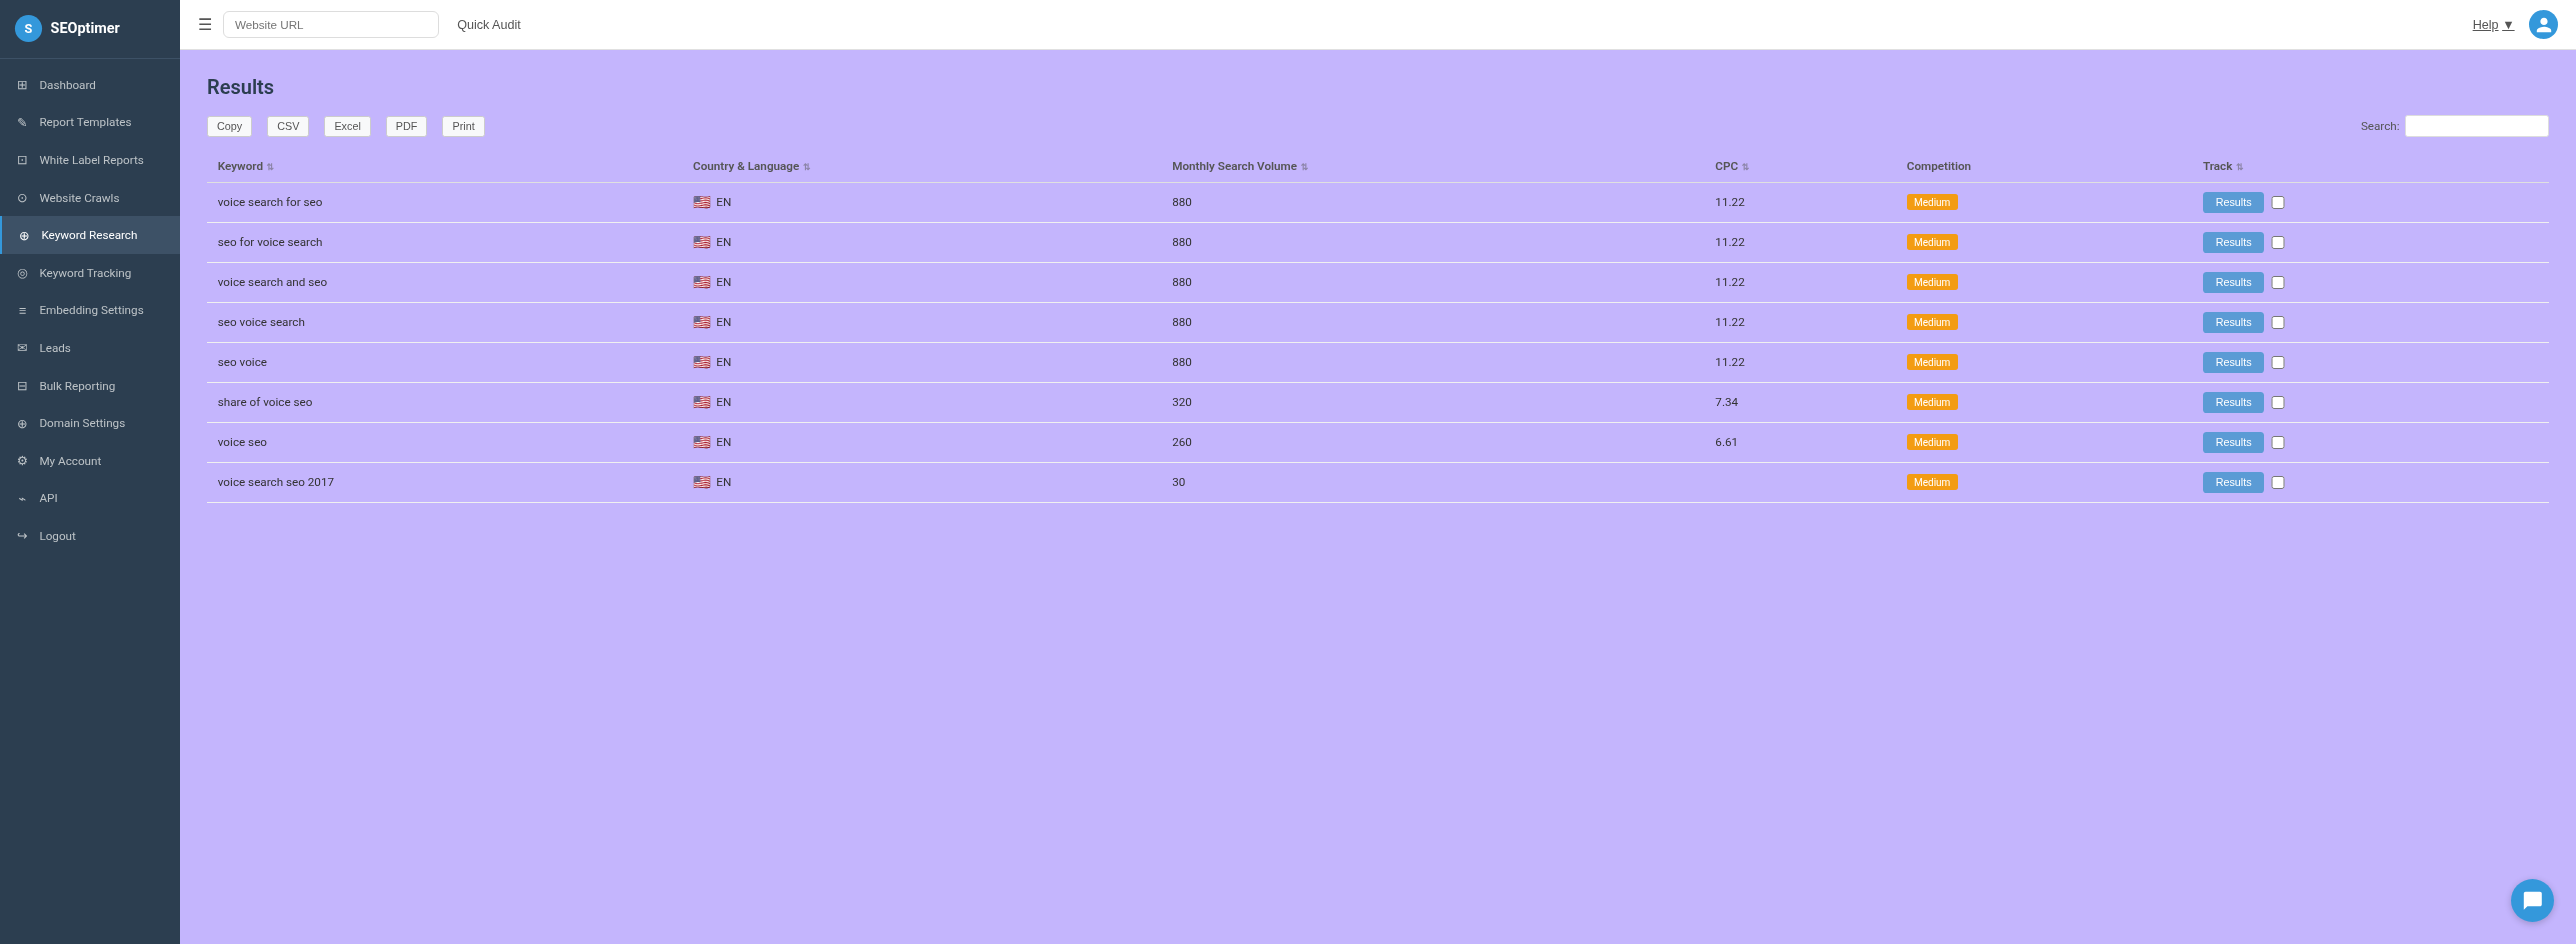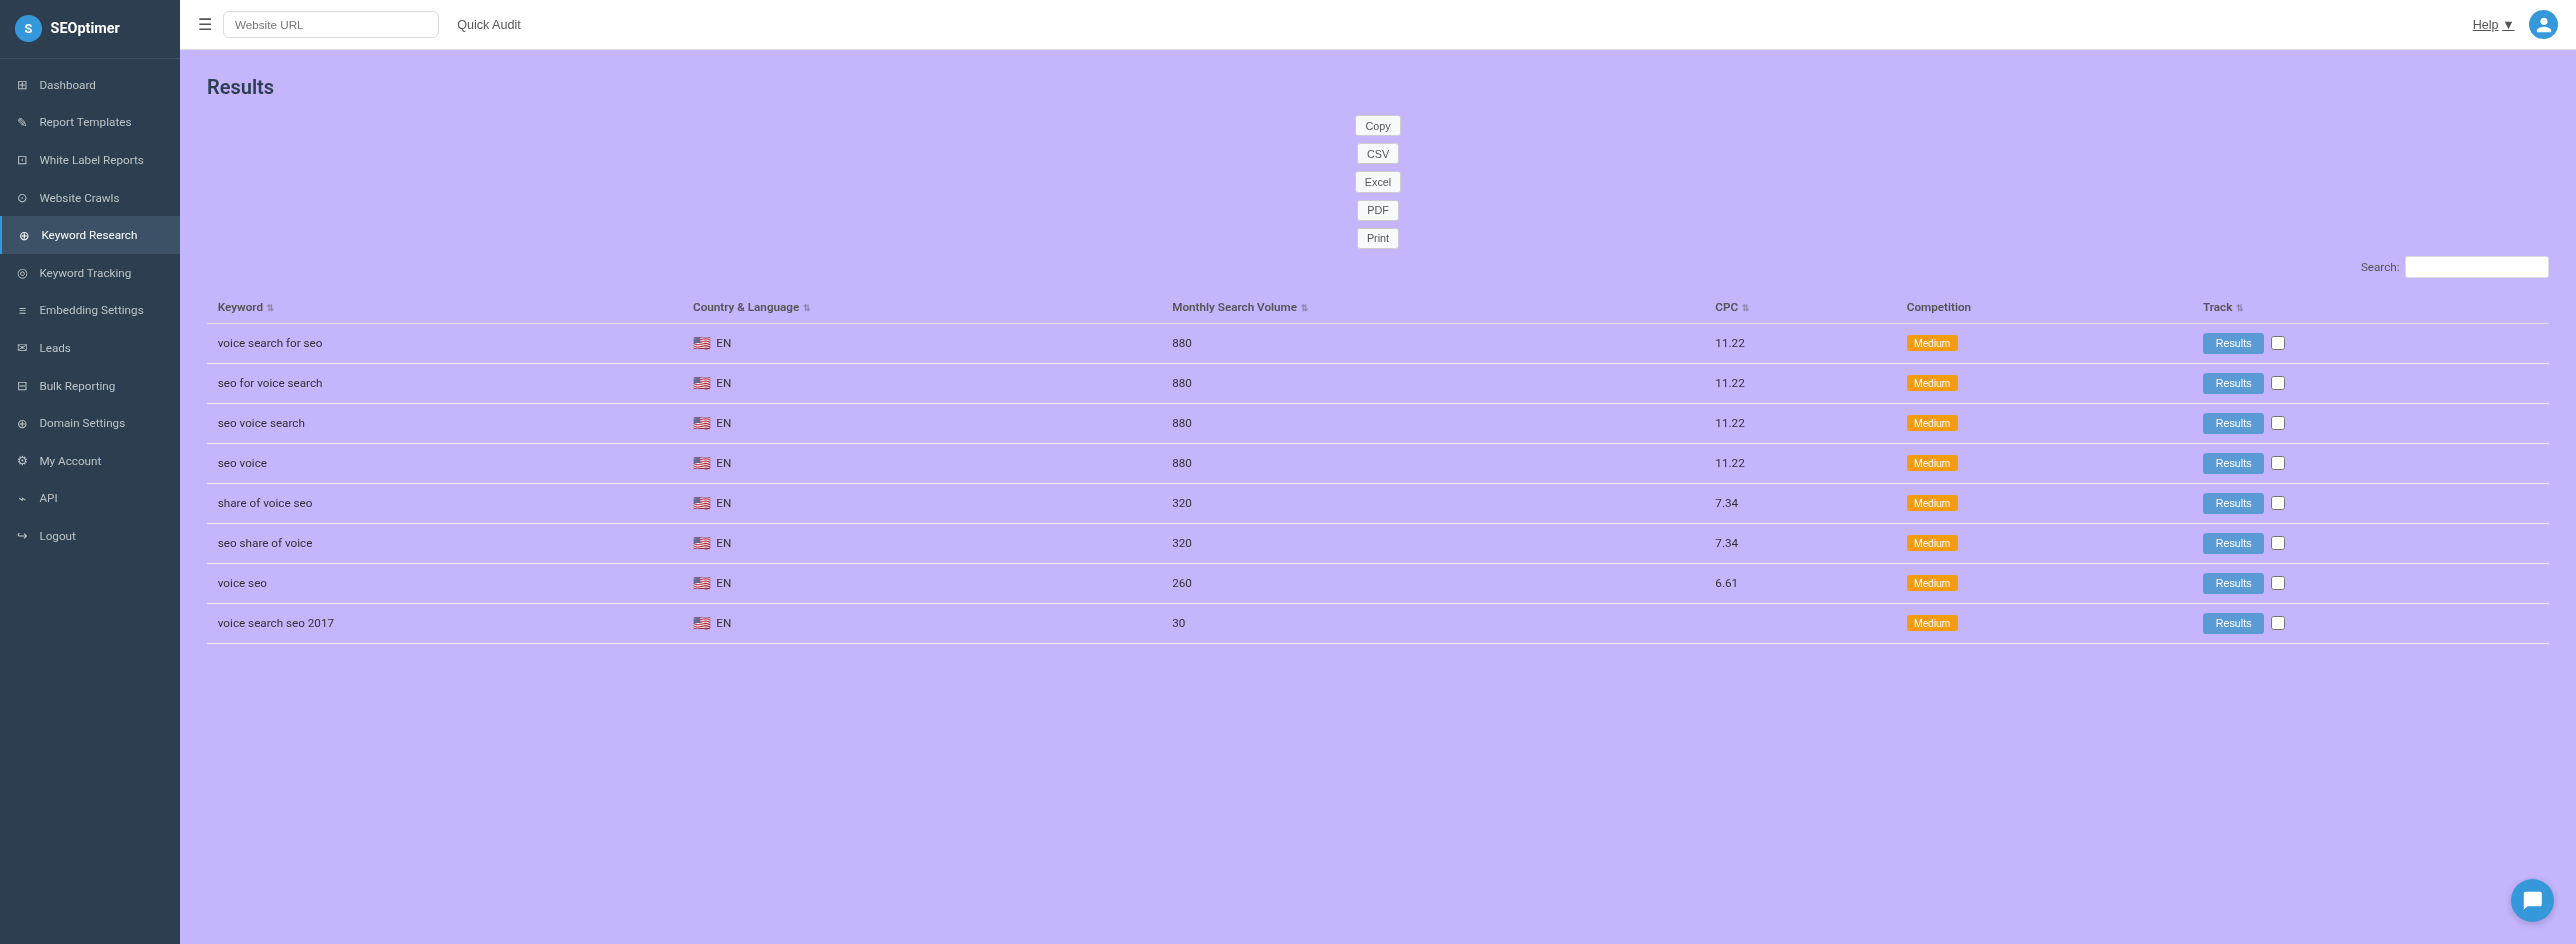--- a/index.html
+++ b/index.html
@@ -143,24 +143,23 @@
       font-size: 20px;
       font-weight: 600;
       color: #2c3e50;
       margin-bottom: 16px;
     }
 
     
     .export-bar {
       display: flex;
       align-items: center;
-      gap: 7px;
+      gap: 15px;
       margin-bottom: 12.6px;
       flex-wrap: wrap;
-      flex-direction: column;
     }
     .export-btn {
       padding: 3.6px 9px;
       border: 0.9px solid #ccc;
       background: #f8f9fa;
       border-radius: 2.7px;
       font-size: 10.8px;
       cursor: pointer;
       color: #555;
     }
@@ -416,81 +415,81 @@
       <span class="badge-medium">Medium</span>
     </td>
     <td>
       <div class="track-cell">
         <button class="results-btn">Results</button>
         <input type="checkbox" class="track-checkbox" style="">
       </div>
     </td>
   </tr>
           <tr>
-    <td>seo voice search</td>
+    <td>voice search and seo</td>
     <td>
       <div class="flag-cell">
         <span class="flag">🇺🇸</span>
         <span>EN</span>
       </div>
     </td>
     <td>880</td>
     <td>11.22</td>
     <td>
       <span class="badge-medium">Medium</span>
     </td>
     <td>
       <div class="track-cell">
         <button class="results-btn">Results</button>
         <input type="checkbox" class="track-checkbox" style="">
       </div>
     </td>
   </tr>
           <tr>
-    <td>seo voice</td>
+    <td>seo voice search</td>
     <td>
       <div class="flag-cell">
         <span class="flag">🇺🇸</span>
         <span>EN</span>
       </div>
     </td>
     <td>880</td>
     <td>11.22</td>
     <td>
       <span class="badge-medium">Medium</span>
     </td>
     <td>
       <div class="track-cell">
         <button class="results-btn">Results</button>
         <input type="checkbox" class="track-checkbox" style="">
       </div>
     </td>
   </tr>
           <tr>
+    <td>seo voice</td>
+    <td>
+      <div class="flag-cell">
+        <span class="flag">🇺🇸</span>
+        <span>EN</span>
+      </div>
+    </td>
+    <td>880</td>
+    <td>11.22</td>
+    <td>
+      <span class="badge-medium">Medium</span>
+    </td>
+    <td>
+      <div class="track-cell">
+        <button class="results-btn">Results</button>
+        <input type="checkbox" class="track-checkbox" style="">
+      </div>
+    </td>
+  </tr>
+          <tr>
     <td>share of voice seo</td>
-    <td>
-      <div class="flag-cell">
-        <span class="flag">🇺🇸</span>
-        <span>EN</span>
-      </div>
-    </td>
-    <td>320</td>
-    <td>7.34</td>
-    <td>
-      <span class="badge-medium">Medium</span>
-    </td>
-    <td>
-      <div class="track-cell">
-        <button class="results-btn">Results</button>
-        <input type="checkbox" class="track-checkbox" style="">
-      </div>
-    </td>
-  </tr>
-          <tr>
-    <td>seo share of voice</td>
     <td>
       <div class="flag-cell">
         <span class="flag">🇺🇸</span>
         <span>EN</span>
       </div>
     </td>
     <td>320</td>
     <td>7.34</td>
     <td>
       <span class="badge-medium">Medium</span>

